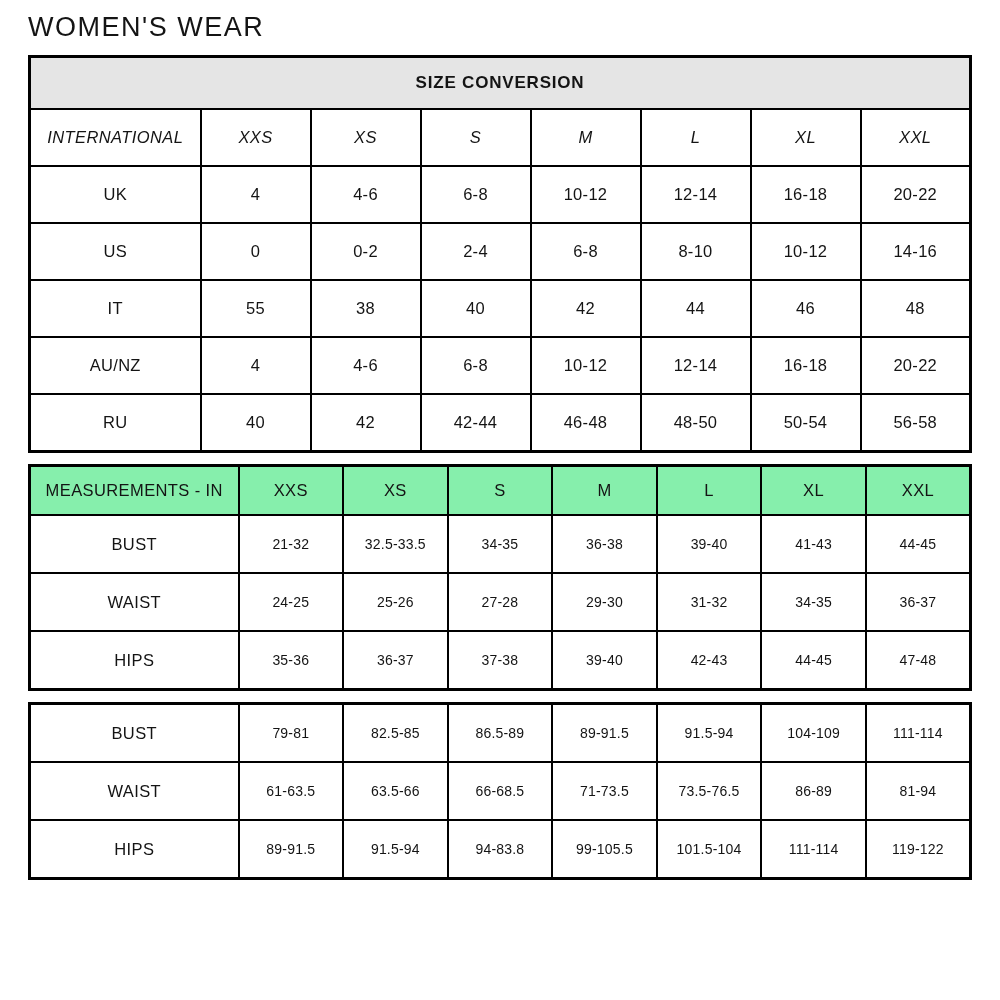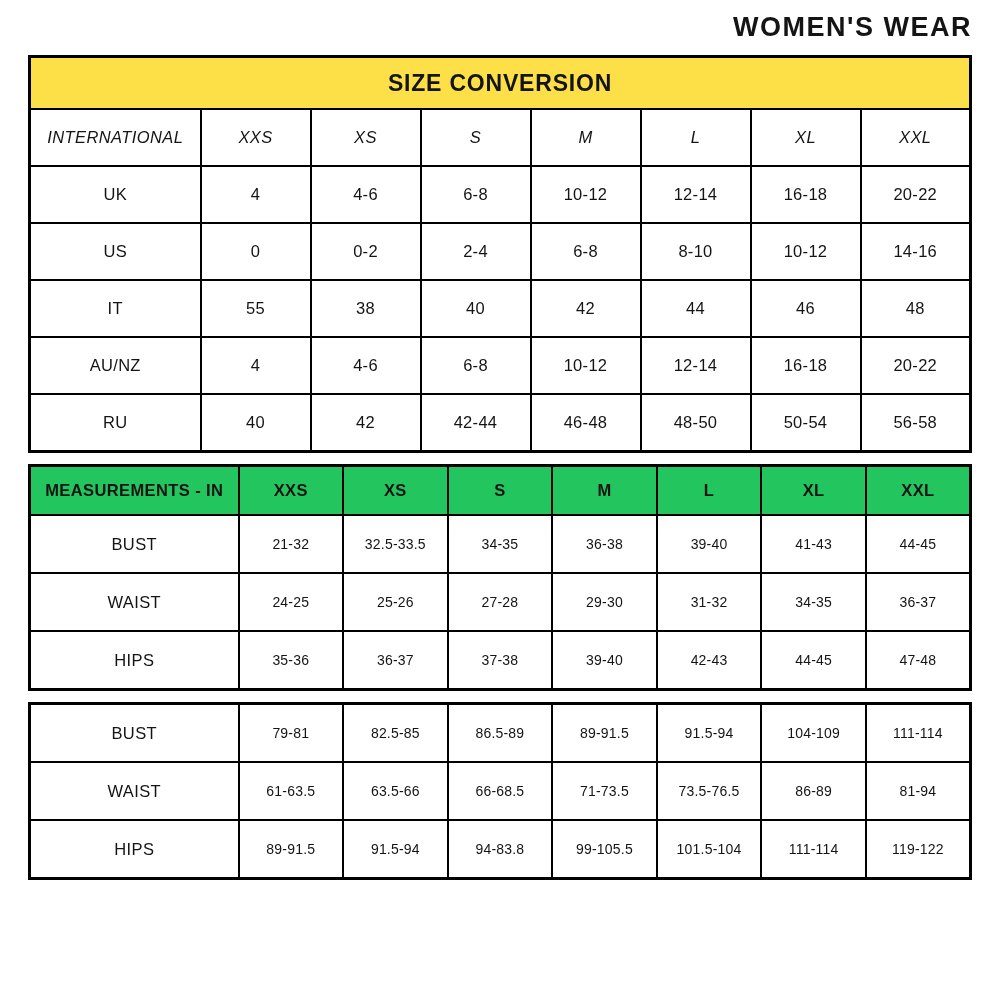--- a/index.html
+++ b/index.html
@@ -11,23 +11,23 @@
     font-family: "Liberation Sans", "DejaVu Sans", sans-serif;
     color: #141414;
     -webkit-font-smoothing: antialiased;
   }
   .page {
     width: 944px;
     margin: 0 auto;
     padding-top: 10px;
   }
   .page-title {
-    text-align: right;
+    text-align: left;
     font-size: 27px;
-    font-weight: 700;
+    font-weight: 400;
     letter-spacing: 1.5px;
     margin: 2px 0 12px 0;
     color: #141414;
   }
   table.tbl {
     width: 944px;
     border-collapse: collapse;
     table-layout: fixed;
     border: 3px solid #000;
   }
@@ -35,45 +35,45 @@
     border: 2px solid #000;
     text-align: center;
     vertical-align: middle;
     padding: 0 4px;
     overflow: hidden;
     white-space: nowrap;
   }
   
   .tbl-conv .caption-row td {
     height: 50px;
-    background: #fde047;
+    background: #e5e5e5;
     font-weight: 700;
-    font-size: 23px;
+    font-size: 17px;
     letter-spacing: 0.8px;
   }
   .tbl-conv .head-row td {
     height: 55px;
     font-size: 16.5px;
     letter-spacing: 0.4px;
     font-style: italic;
   }
   .tbl-conv .data-row td {
     height: 55px;
     font-size: 16.5px;
     letter-spacing: 0.3px;
     text-align: center;
   }
   
   .tbl-meas {
     margin-top: 11px;
   }
   .tbl-meas .head-row td {
     height: 47px;
-    background: #22c55e;
-    font-weight: 700;
+    background: #86efac;
+    font-weight: 400;
     font-size: 16.5px;
     letter-spacing: 0.4px;
   }
   .tbl-meas .head-row td.caption-cell {
     font-size: 16.5px;
     letter-spacing: 0.4px;
   }
   .tbl-meas .data-row td {
     height: 56px;
     font-size: 14px;

